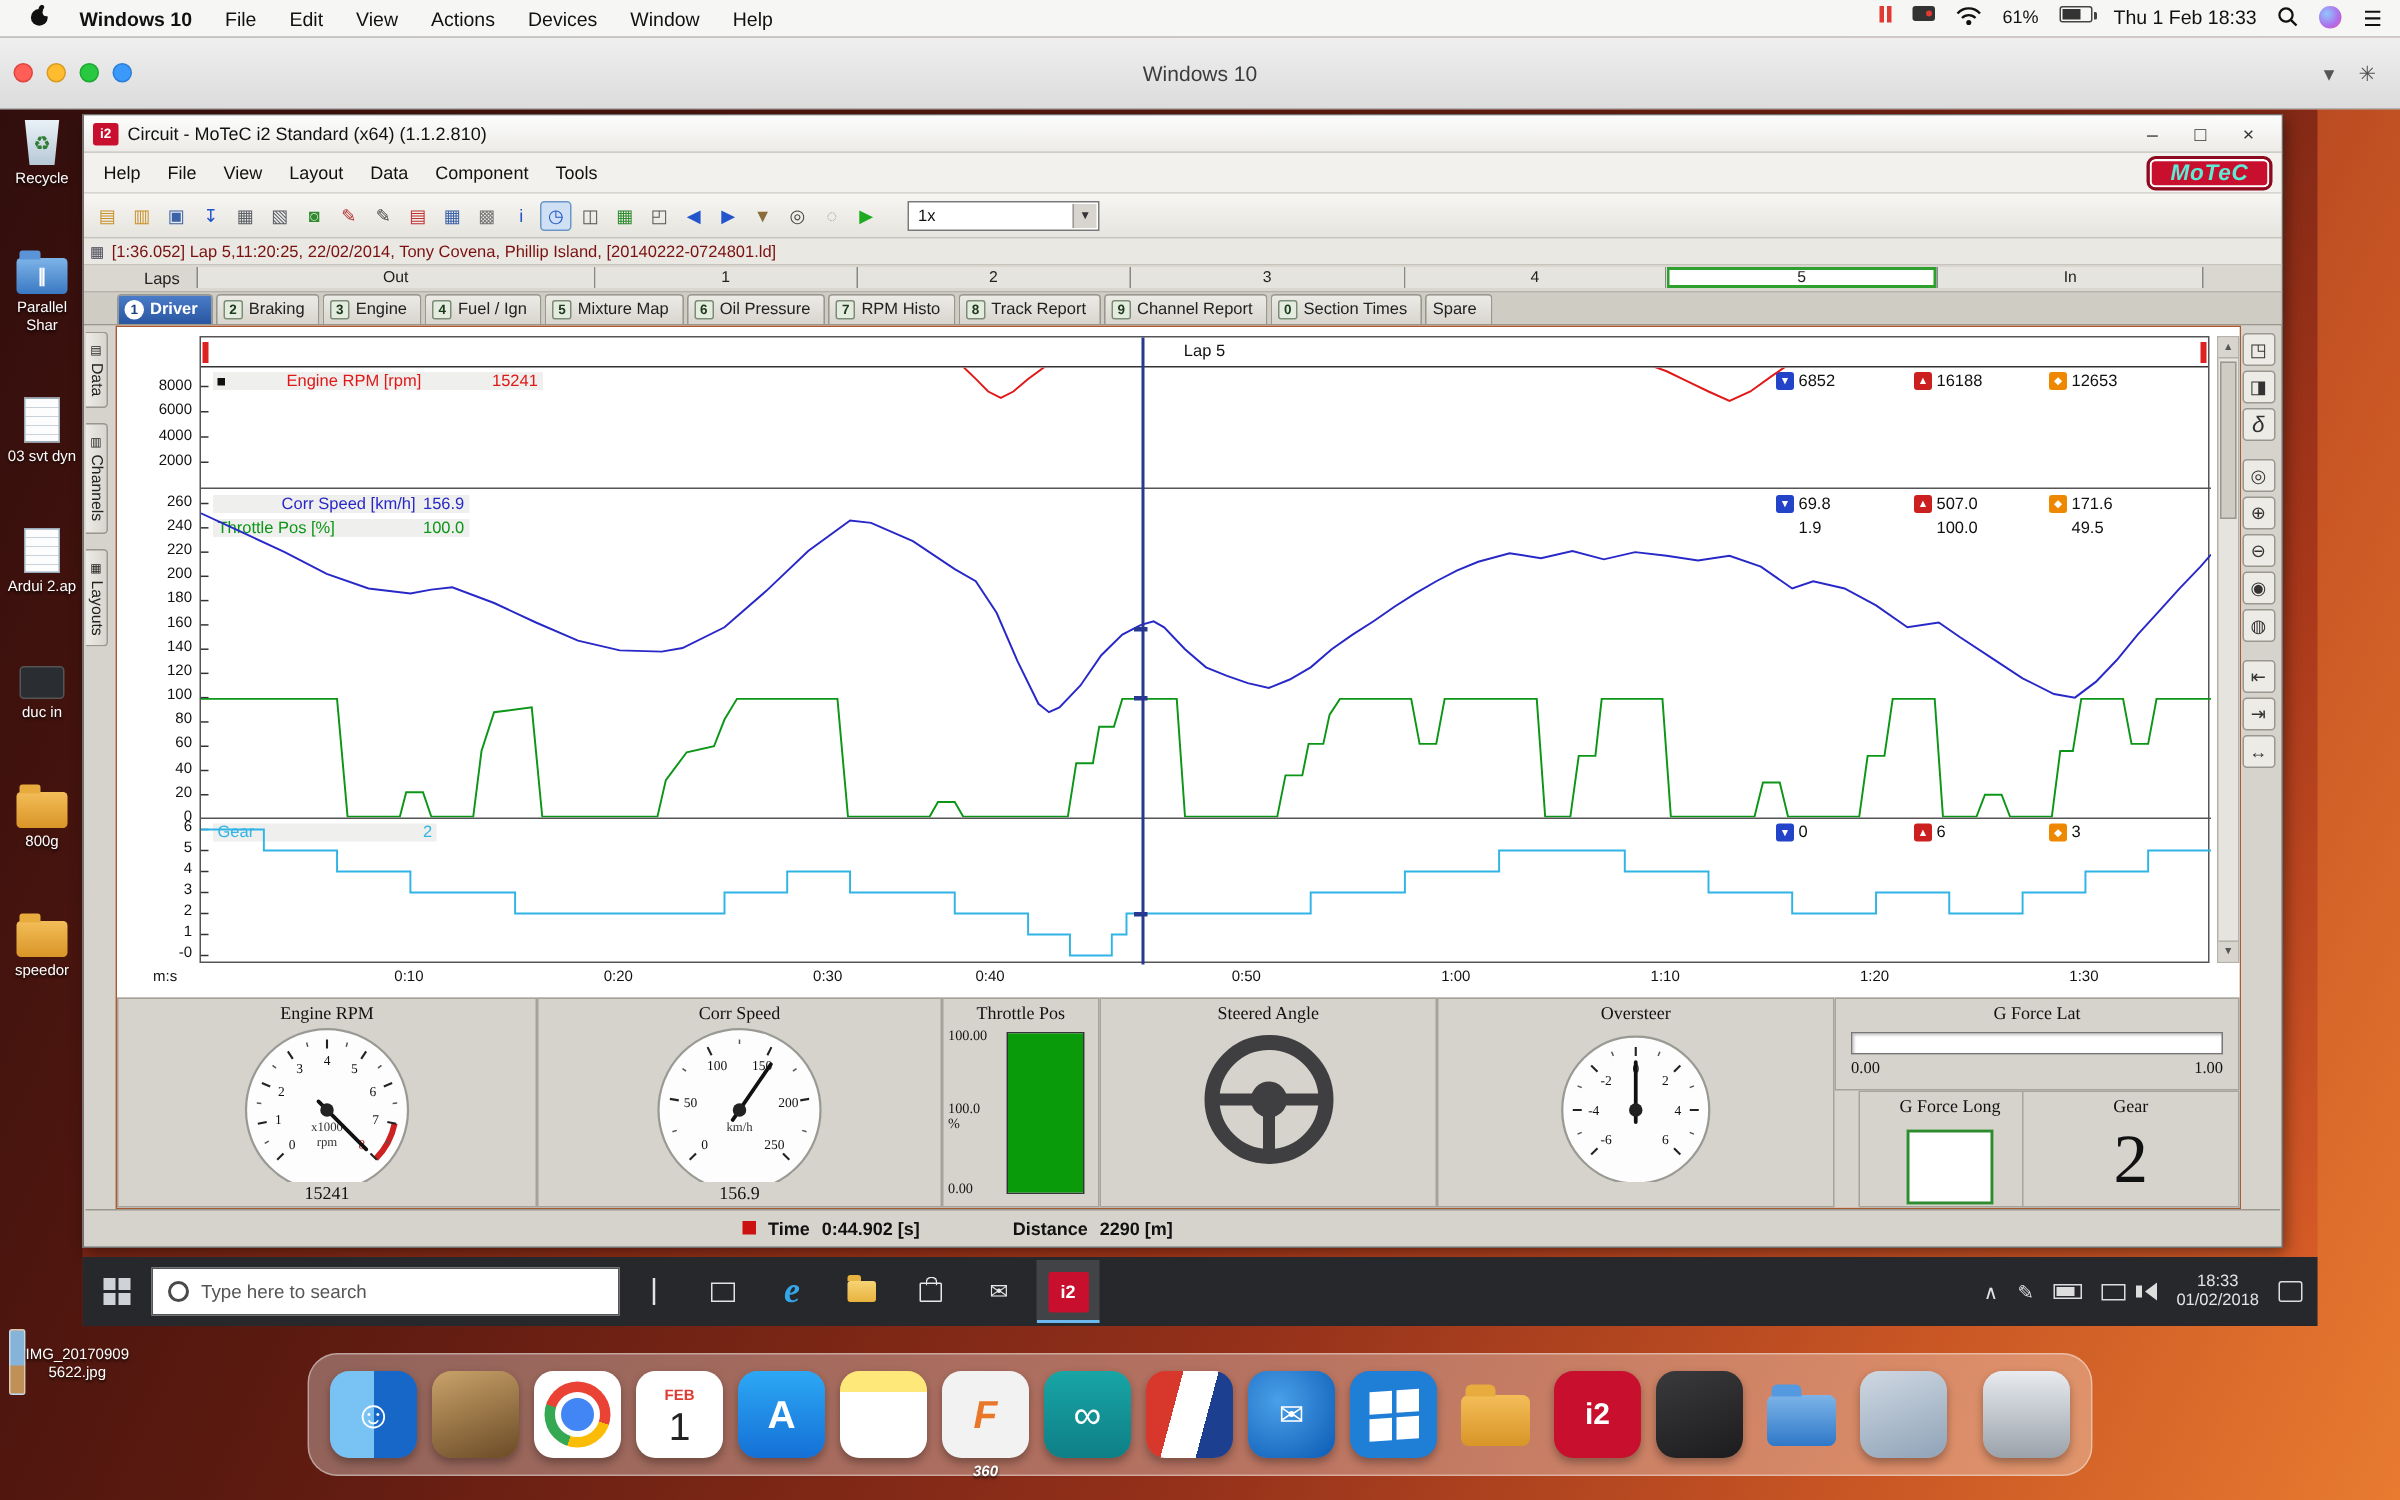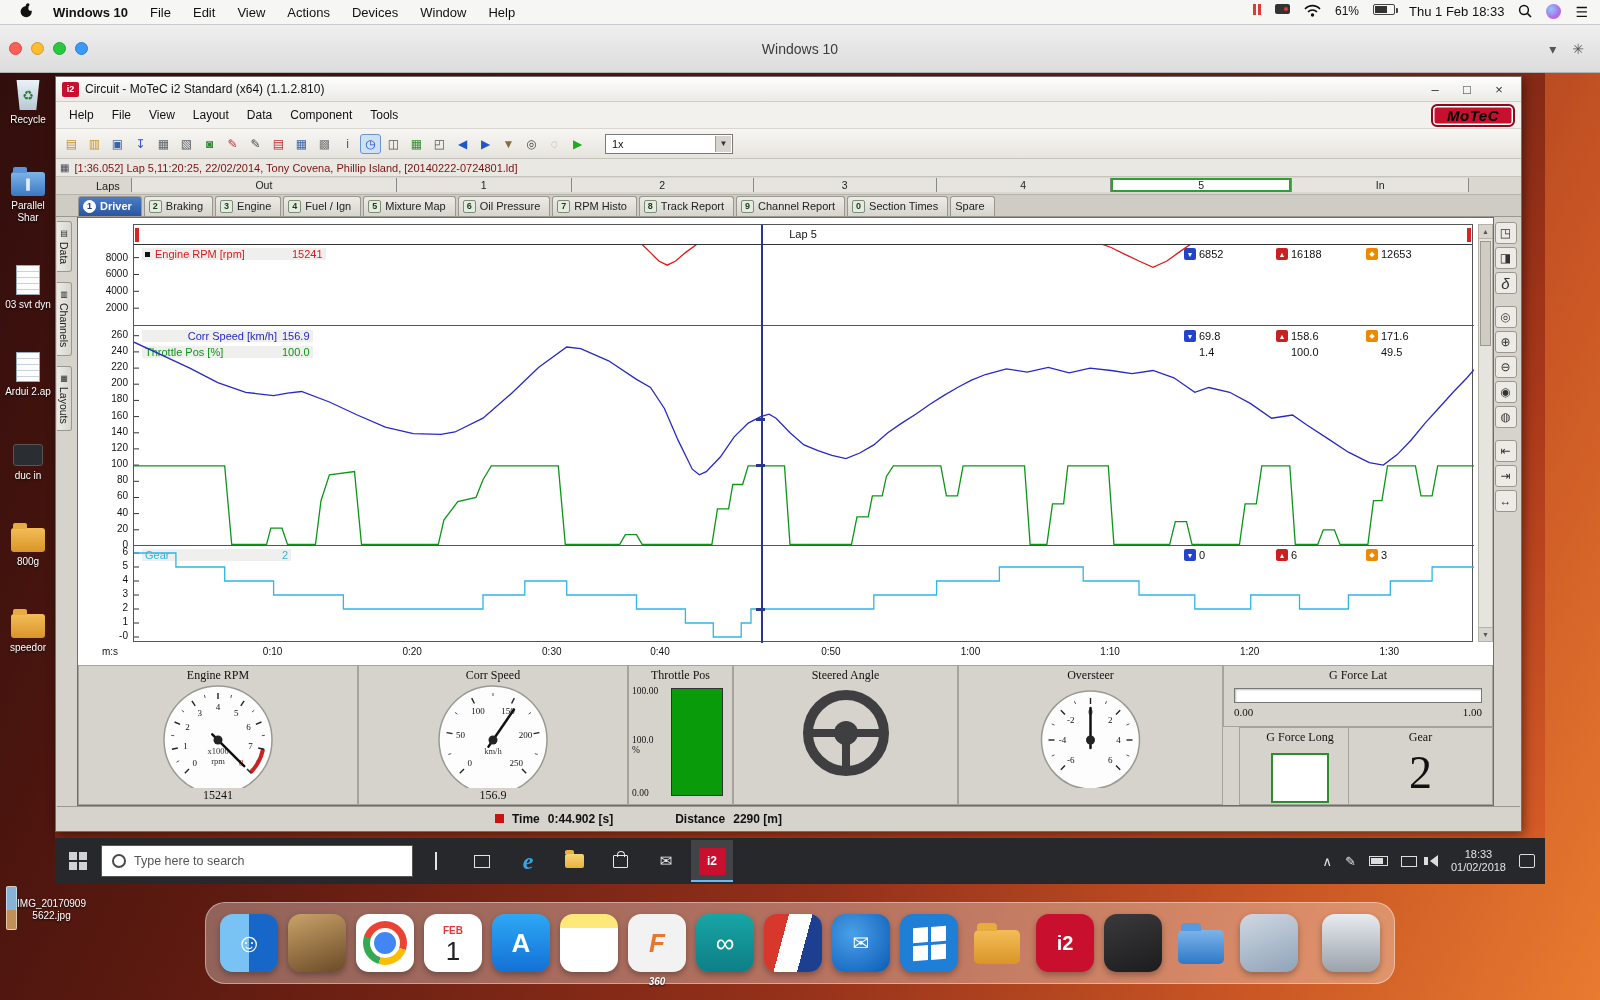--- a/index.html
+++ b/index.html
@@ -44,21 +44,21 @@
   .mt-title { height:25px; background:linear-gradient(#fdfdfd,#ecebe7); display:flex; align-items:center;
     padding:0 6px; font-size:12px; color:#111; border-bottom:1px solid #cfcdc7;}
   .i2badge { width:17px; height:15px; background:#c8102e; color:#fff; font-size:9px; font-weight:bold;
     display:flex; align-items:center; justify-content:center; border-radius:2px; margin-right:6px;}
   .mt-winbtns { margin-left:auto; display:flex; }
   .mt-winbtns span { width:32px; text-align:center; font-size:13px; color:#333; }
   .mt-menu { height:27px; background:#f2f1ed; display:flex; align-items:center; padding-left:4px;
     font-size:12px; position:relative; border-bottom:1px solid #d8d6d0;}
   .mt-menu .mi { padding:3px 9px; color:#111; }
   .motec-logo { position:absolute; right:6px; top:2px; background:#c8102e; border:2px solid #8c0a1e;
-    box-shadow:inset 0 0 0 1.5px #fff; color:#000000; font-style:italic; font-weight:bold; font-size:15px;
+    box-shadow:inset 0 0 0 1.5px #fff; color:#5eead4; font-style:italic; font-weight:bold; font-size:15px;
     padding:1px 14px; border-radius:6px; letter-spacing:.5px;}
   .mt-tool { height:30px; background:linear-gradient(#f7f6f3,#e6e4de); display:flex; align-items:center;
     padding-left:4px; border-bottom:1px solid #c5c3bc; }
   .ti { width:21px; height:20px; display:flex; align-items:center; justify-content:center; font-size:12px;
     border-radius:3px; margin:0 1px; }
   .ti.active { background:#cfe0f5; border:1px solid #6a96c8; }
   .speed-select { margin-left:16px; width:128px; height:20px; background:#fff; border:1px solid #7a7a7a;
     font-size:11px; display:flex; align-items:center; padding-left:6px; color:#111; position:relative;}
   .speed-select i { position:absolute; right:1px; top:1px; bottom:1px; width:16px; background:#d8d5ce;
     border-left:1px solid #999; font-style:normal; font-size:8px; display:flex; align-items:center; justify-content:center; color:#333;}
@@ -508,21 +508,21 @@
             <div class="plotcol">
               <div class="band">
                 <span class="emark l"></span>
                 <span>Lap 5</span>
                 <span class="emark r"></span>
               </div>
 
               <div class="cp cp-rpm">
                 <div class="ch-label" style="top:3px;">
                   <span class="sq"></span>
-                  <span class="lname" style="color: rgb(224, 24, 24);">Engine RPM [rpm]</span>
+                  <span class="lname" style="color: rgb(224, 24, 24); margin-left: 36px;">Engine RPM [rpm]</span>
                   <span class="lval" style="color: rgb(224, 24, 24);">15241</span>
                 </div>
                 <div class="stat" style="top:3px;left:1050px;">
                   <i class="flag f-min">▼</i>
                     <span>6852</span>
                 </div>
                 <div class="stat" style="top:3px;left:1142px;">
                   <i class="flag f-max">▲</i>
                     <span>16188</span>
                 </div>
@@ -547,28 +547,28 @@
                 <div class="ch-label" style="top:20px;">
                   <span class="lname" style="color: rgb(12, 150, 24);">Throttle Pos [%]</span>
                   <span class="lval" style="color: rgb(12, 150, 24);">100.0</span>
                 </div>
                 <div class="stat" style="top:4px;left:1050px;">
                   <i class="flag f-min">▼</i>
                     <span>69.8</span>
                 </div>
                 <div class="stat" style="top:4px;left:1142px;">
                   <i class="flag f-max">▲</i>
-                    <span>158.6</span>
+                    <span>507.0</span>
                 </div>
                 <div class="stat" style="top:4px;left:1232px;">
                   <i class="flag f-avg">◆</i>
                     <span>171.6</span>
                 </div>
                 <div class="stat" style="top:20px;left:1065px;">
-                    <span>1.4</span>
+                    <span>1.9</span>
                   </div>
                 <div class="stat" style="top:20px;left:1157px;">
                     <span>100.0</span>
                   </div>
                 <div class="stat" style="top:20px;left:1247px;">
                     <span>49.5</span>
                   </div>
               <svg width="1340" height="220" viewBox="0 0 1340 220" style="position: absolute; left: 0px; top: 0px;">
                     <line x1="0" y1="9.7" x2="5" y2="9.7" stroke="#333" stroke-width="1"></line>
                     <line x1="0" y1="25.9" x2="5" y2="25.9" stroke="#333" stroke-width="1"></line>

